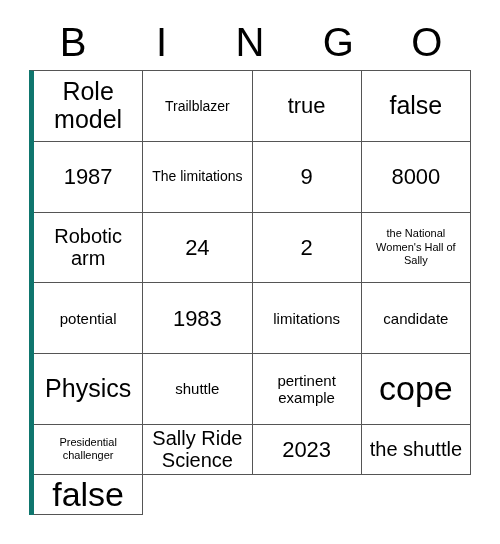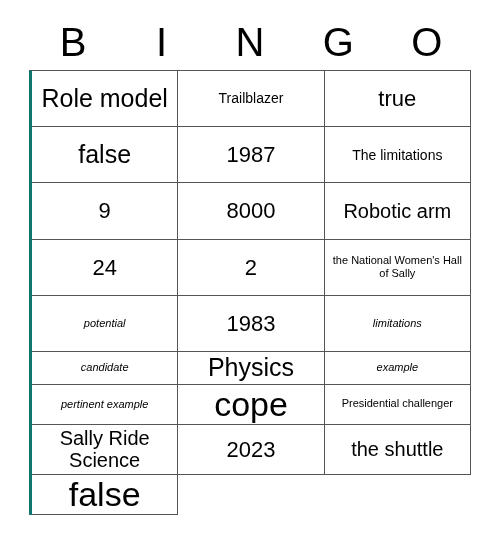--- a/index.html
+++ b/index.html
@@ -47,23 +47,23 @@
 
   
   .bingo-grid {
     position: absolute;
     left: 29px;
     top: 70px;
     width: 442px;
     height: 445px;
     box-sizing: border-box;
     border-top: 1px solid #555555;
-    border-left: 3px solid #0f766e;
+    border-left: 5px solid #0f766e;
     display: grid;
-    grid-template-columns: repeat(3, 1fr);
+    grid-template-columns: repeat(4, 1fr);
     grid-template-rows: repeat(5, 1fr);
     background: #ffffff;
   }
   .bingo-cell {
     box-sizing: border-box;
     border-right: 1px solid #555555;
     border-bottom: 1px solid #555555;
     display: flex;
     align-items: center;
     justify-content: center;
@@ -76,21 +76,21 @@
     display: block;
     width: 100%;
     line-height: 1.08;
     word-wrap: break-word;
     color: #000000;
   }
 
   
   .fs-xs  { font-size: 11px; line-height: 1.22; }
   .fs-sm  { font-size: 14px; line-height: 1.18; text-align: center; }
-  .fs-md  { font-size: 11px; line-height: 1.15; font-style: italic; }
+  .fs-md  { font-size: 15px; line-height: 1.15; }
   .fs-lg  { font-size: 20px; line-height: 1.12; }
   .fs-xl  { font-size: 25px; line-height: 1.1; }
   .fs-xxl { font-size: 22px; line-height: 1.06; }
   .fs-hg  { font-size: 34px; line-height: 1.04; }
 </style>
 </head>
 <body>
 
 <div id="bingo-card">
 
@@ -152,21 +152,21 @@
       <span class="cell-text fs-md">limitations</span>
     </div>
 
     <div class="bingo-cell">
       <span class="cell-text fs-md">candidate</span>
     </div>
     <div class="bingo-cell">
       <span class="cell-text fs-xl">Physics</span>
     </div>
     <div class="bingo-cell">
-      <span class="cell-text fs-md">example</span>
+      <span class="cell-text fs-md">shuttle</span>
     </div>
     <div class="bingo-cell">
       <span class="cell-text fs-md">pertinent example</span>
     </div>
     <div class="bingo-cell">
       <span class="cell-text fs-hg">cope</span>
     </div>
 
     <div class="bingo-cell">
       <span class="cell-text fs-xs">Presidential challenger</span>

